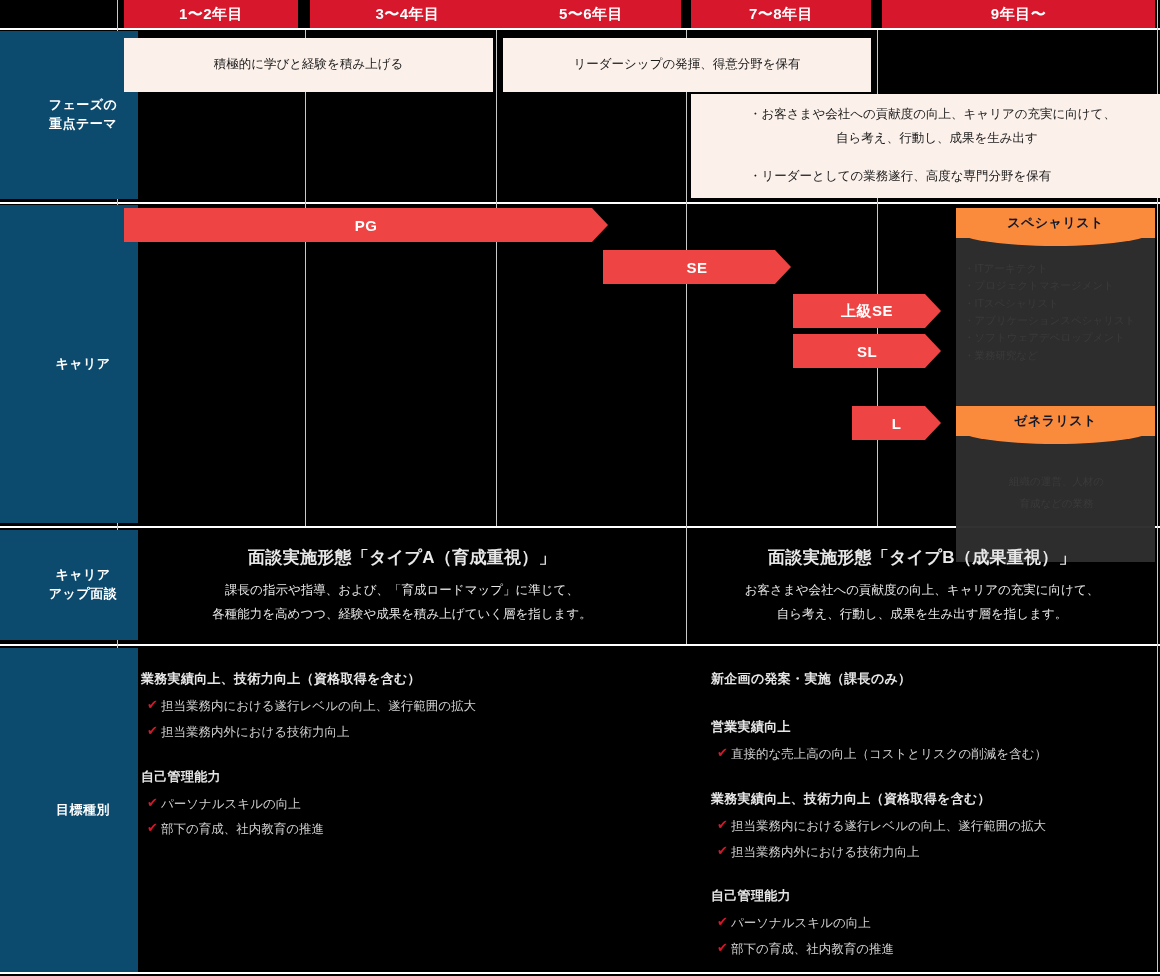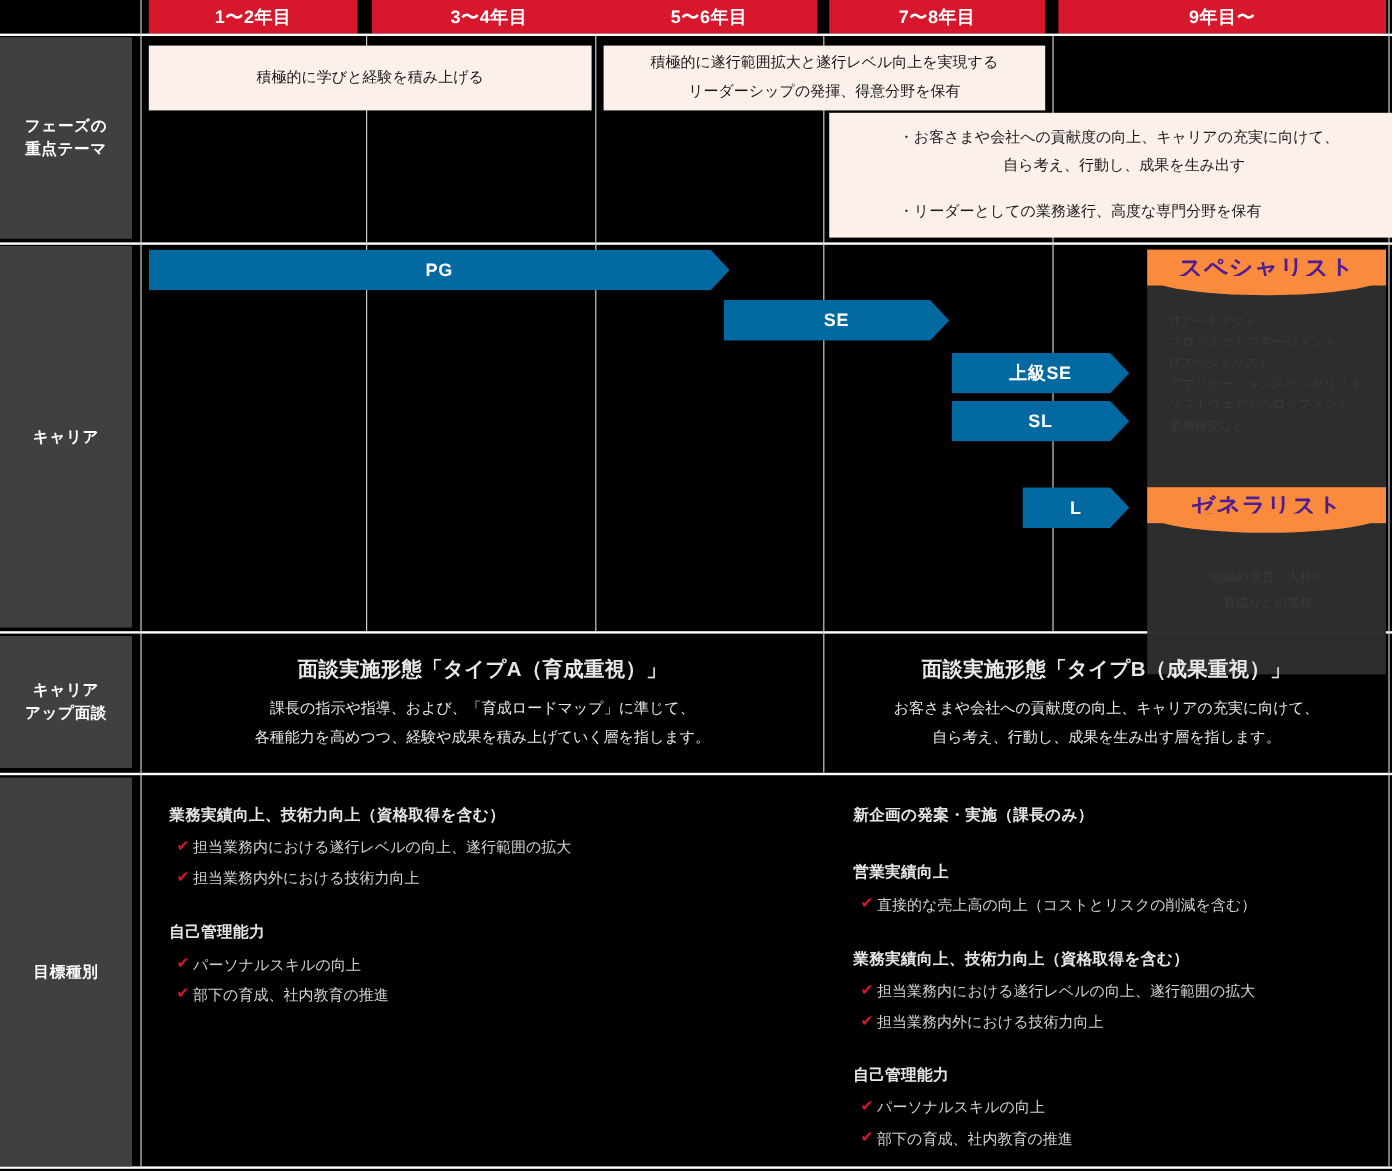--- a/index.html
+++ b/index.html
@@ -16,50 +16,50 @@
 
   
   .yearcell{
     position:absolute;top:0;height:28px;background:#d6172c;
     display:flex;align-items:center;justify-content:center;
     color:#fff;font-size:15px;font-weight:bold;letter-spacing:.5px;
   }
 
   
   .rowlabel{
-    position:absolute;left:0;width:110px;background:#404040;
+    position:absolute;left:0;width:110px;background:#0c4a6e;
     display:flex;align-items:center;justify-content:center;
     text-align:center;color:#fff;font-size:13px;font-weight:bold;
-    line-height:1.45;letter-spacing:.5px;
+    line-height:1.45;letter-spacing:.5px;padding-left:28px;
   }
 
   
   .themebox{
     position:absolute;background:#fbf0ea;color:#1a1a1a;
     display:flex;flex-direction:column;align-items:center;justify-content:center;
     text-align:center;font-size:12.5px;line-height:1.9;font-weight:500;
   }
   .themebox.bullets{align-items:flex-start;padding-left:58px;}
   .themebox.bullets .bl{display:block;text-align:center;margin:7px 0;}
   .themebox.bullets .bl .ind{display:block;padding-left:9px;}
 
   
   .arrow{
-    position:absolute;background:#0369a1;color:#fff;
+    position:absolute;background:#ef4444;color:#fff;
     display:flex;align-items:center;justify-content:center;
     font-size:15px;font-weight:bold;letter-spacing:.5px;
     clip-path:polygon(0 0, calc(100% - 16px) 0, 100% 50%, calc(100% - 16px) 100%, 0 100%);
   }
 
   
   .track{position:absolute;}
   .track .thead{
-    position:relative;height:30px;background:#fb8b3c;color:#4c1d95;
-    display:flex;align-items:center;justify-content:center;
-    font-size:20px;font-weight:bold;letter-spacing:.5px;z-index:2;
+    position:relative;height:30px;background:#fb8b3c;color:#0f172a;
+    display:flex;align-items:center;justify-content:center;
+    font-size:13px;font-weight:bold;letter-spacing:.5px;z-index:2;
   }
   .track .thead::after{
     content:"";position:absolute;left:0;right:0;bottom:-8px;height:16px;
     background:#fb8b3c;border-radius:50%/100% 100% 0 0;
     transform:scaleY(-1);
   }
   .track .tbody{
     position:relative;background:#2e2e2e;color:#3d3d3d;
     font-size:10.5px;line-height:1.65;padding:22px 6px 8px 8px;
     opacity:.98;
@@ -114,21 +114,20 @@
       <span>フェーズの</span><br>
       <span>重点テーマ</span>
     </span>
   </div>
 
   <div class="themebox" style="left:124px;top:38px;width:369px;height:54px;">
     <span>積極的に学びと経験を積み上げる</span>
   </div>
 
   <div class="themebox" style="left:503px;top:38px;width:368px;height:54px;">
-    <span>積極的に遂行範囲拡大と遂行レベル向上を実現する</span>
     <span>リーダーシップの発揮、得意分野を保有</span>
   </div>
 
   <div class="themebox bullets" style="left:691px;top:94px;width:464px;height:104px;">
     <span class="bl">
       <span>・お客さまや会社への貢献度の向上、キャリアの充実に向けて、</span>
       <span class="ind">自ら考え、行動し、成果を生み出す</span>
     </span>
     <span class="bl">
       <span>・リーダーとしての業務遂行、高度な専門分野を保有</span>

